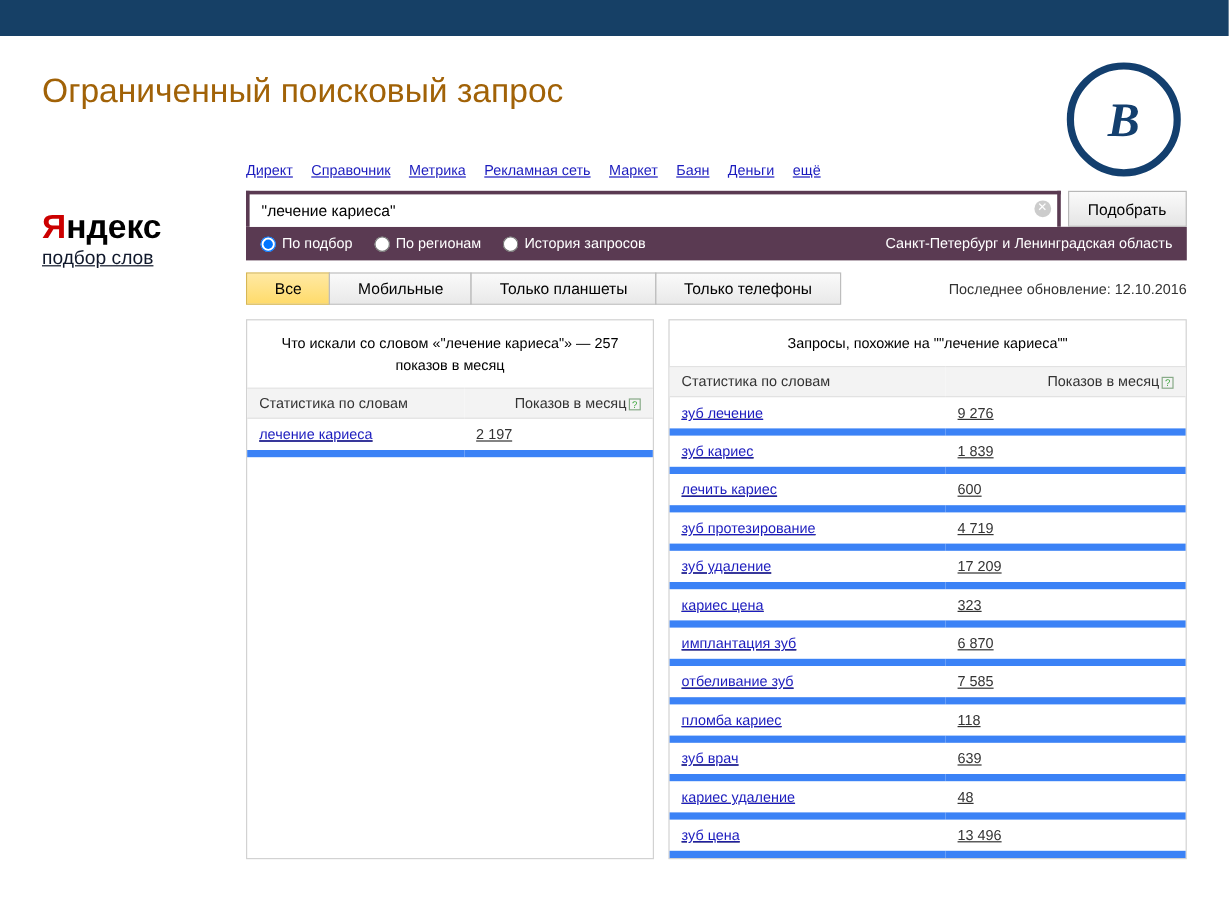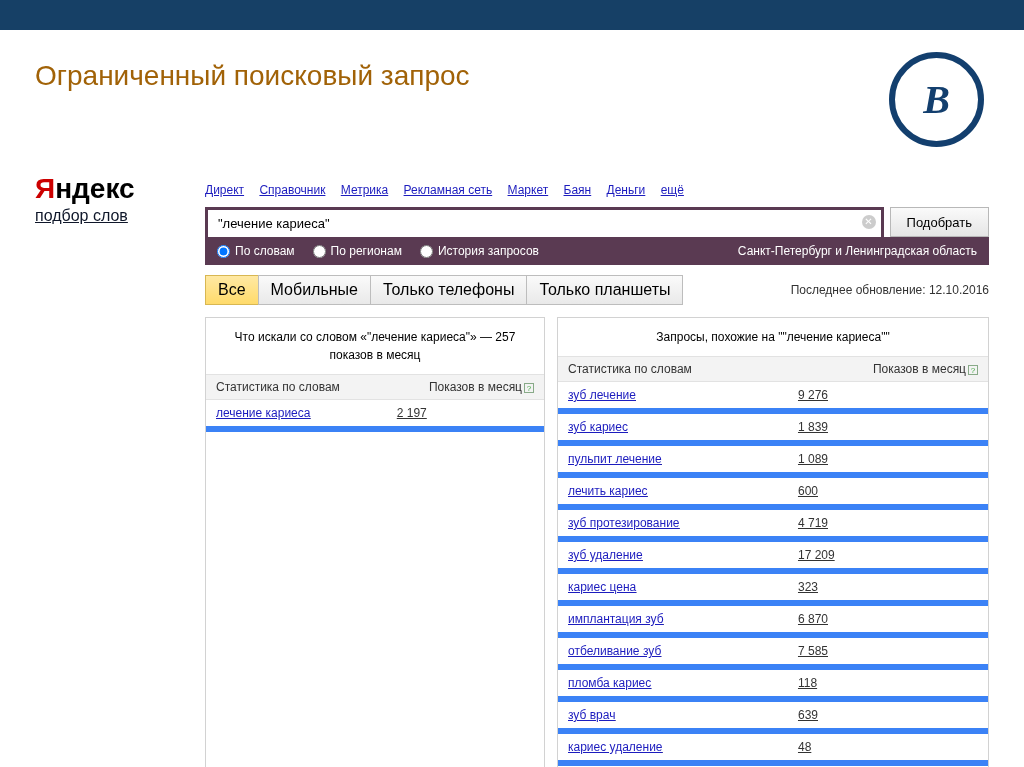--- a/index.html
+++ b/index.html
@@ -9,33 +9,33 @@
 .page-title { font-size: 28px; color: #a16207; font-weight: normal; margin-bottom: 43px; }
 .logo-circle { position: absolute; top: 22px; right: 40px; width: 95px; height: 95px; border: 6px solid #133f6e; border-radius: 50%; display: flex; align-items: center; justify-content: center; background: #fff; }
 .logo-inner { font-size: 40px; color: #133f6e; font-weight: bold; font-family: Georgia, serif; font-style: italic; }
 .main-area { display: flex; gap: 0; }
 .sidebar-logo { width: 170px; padding-top: 38px; }
 .yandex-logo { font-size: 28px; font-weight: bold; font-family: Arial; margin-bottom: 2px; }
 .ya-letter { color: #c00; }
 .ndex { color: #000; }
 .podbor { font-size: 16px; color: #0f172a; text-decoration: underline; cursor: pointer; }
 .app-body { flex: 1; }
-.top-links { font-size: 12px; margin-bottom: 10px; margin-top: 48px; }
+.top-links { font-size: 12px; margin-bottom: 10px; }
 .top-links a { color: #1c1cbe; text-decoration: underline; margin-right: 12px; cursor: pointer; }
 .search-row { display: flex; gap: 6px; }
 .search-box { flex: 1; position: relative; }
 .search-input { width: 100%; height: 30px; border: 3px solid #5a3a52; border-bottom: none; padding: 0 28px 0 10px; font-size: 13px; outline: none; }
 .clear-icon { position: absolute; right: 8px; top: 8px; width: 14px; height: 14px; border-radius: 50%; background: #ccc; color: #fff; font-size: 10px; text-align: center; line-height: 14px; cursor: pointer; }
 .submit-btn { height: 30px; padding: 0 16px; background: linear-gradient(#fafafa,#e5e5e5); border: 1px solid #b8b8b8; font-size: 13px; cursor: pointer; }
 .filter-bar { background: #5a3a52; height: 28px; display: flex; align-items: center; padding: 0 12px; color: #fff; font-size: 12px; gap: 18px; }
 .filter-bar .radio-item { display: flex; align-items: center; gap: 5px; }
 .filter-bar input[type=radio] { cursor: pointer; }
 .filter-bar .region { margin-left: auto; }
 .device-tabs { margin-top: 10px; display: flex; align-items: center; }
-.dtab { border: 1px solid #bdbdbd; background: linear-gradient(#fafafa,#e9e9e9); padding: 5px 12px; font-size: 16px; cursor: pointer; margin-right: -1px; }
+.dtab { border: 1px solid #bdbdbd; background: linear-gradient(#fafafa,#e9e9e9); padding: 5px 23px; font-size: 13px; cursor: pointer; margin-right: -1px; }
 .dtab.active { background: linear-gradient(#ffe9a3,#ffdb6b); border-color: #d8b752; }
 .last-update { margin-left: auto; font-size: 12px; color: #333; }
 .panels { display: flex; gap: 12px; margin-top: 12px; }
 .panel { border: 1px solid #d2d2d2; background: #fff; flex-shrink: 0; }
 .panel-left { width: 340px; }
 .panel-right { flex: 1; }
 .panel-title { text-align: center; font-size: 12px; padding: 10px 8px; line-height: 1.5; }
 .table { width: 100%; border-collapse: collapse; font-size: 12px; }
 .table th { text-align: left; font-weight: normal; background: #f3f3f3; border-top: 1px solid #e2e2e2; border-bottom: 1px solid #e2e2e2; padding: 5px 10px; color: #333; }
 .table th.num { text-align: right; }
@@ -79,38 +79,38 @@
         <div class="search-box">
           <input class="search-input" value="&quot;лечение кариеса&quot;" style="">
           <span class="clear-icon">✕</span>
         </div>
         <button class="submit-btn">Подобрать</button>
       </div>
 
       <div class="filter-bar">
         <label class="radio-item">
             <input type="radio" name="mode" checked="" style="">
-            <span>По словам</span>
+            <span>По подбор</span>
           </label>
         <label class="radio-item">
             <input type="radio" name="mode" style="">
             <span>По регионам</span>
           </label>
         <label class="radio-item">
             <input type="radio" name="mode" style="">
             <span>История запросов</span>
           </label>
         <span class="region">Санкт-Петербург и Ленинградская область</span>
       </div>
 
       <div class="device-tabs">
         <div class="dtab active">Все</div>
         <div class="dtab">Мобильные</div>
+        <div class="dtab">Только планшеты</div>
         <div class="dtab">Только телефоны</div>
-        <div class="dtab">Только планшеты</div>
         <span class="last-update">Последнее обновление: 12.10.2016</span>
       </div>
 
       <div class="panels">
         <div class="panel panel-left">
           <div class="panel-title">Что искали со словом «"лечение кариеса"» — 257 показов в месяц</div>
           <table class="table">
             <thead>
                 <tr>
               <th>Статистика по словам</th>
@@ -136,24 +136,20 @@
             </tr>
               </thead>
             <tbody id="right-rows">
                 <tr>
                   <td class="term"><a>зуб лечение</a></td>
                   <td class="num">9 276</td>
                 </tr>
                 <tr>
                   <td class="term"><a>зуб кариес</a></td>
                   <td class="num">1 839</td>
-                </tr>
-                <tr>
-                  <td class="term"><a>пульпит лечение</a></td>
-                  <td class="num">1 089</td>
                 </tr>
                 <tr>
                   <td class="term"><a>лечить кариес</a></td>
                   <td class="num">600</td>
                 </tr>
                 <tr>
                   <td class="term"><a>зуб протезирование</a></td>
                   <td class="num">4 719</td>
                 </tr>
                 <tr>

